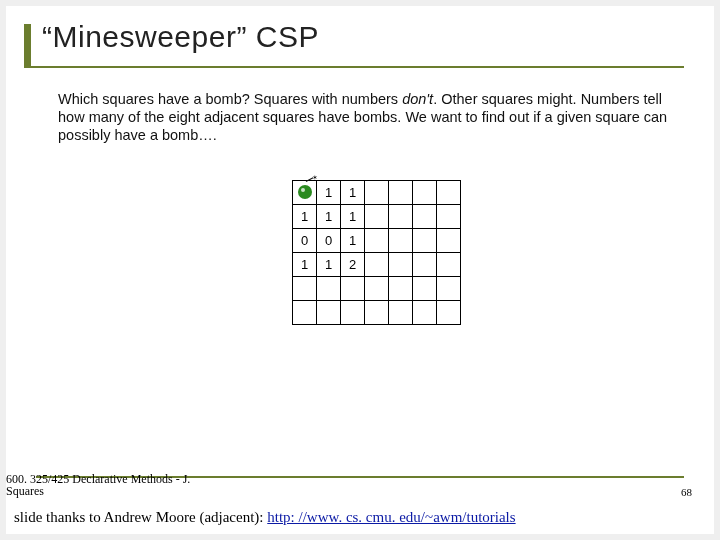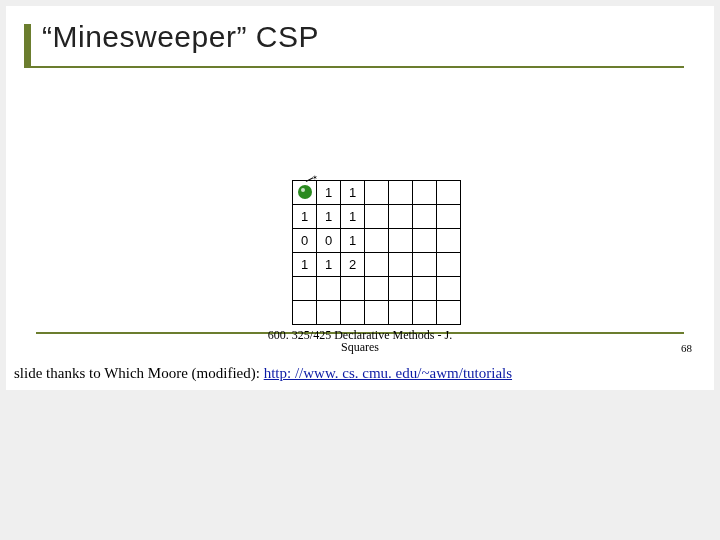--- a/index.html
+++ b/index.html
@@ -7,21 +7,21 @@
       width: 720px;
       height: 540px;
       background: #efefef;
       font-family: "Times New Roman", Times, serif;
       position: relative;
       overflow: hidden;
     }
     .slide {
       position: absolute;
       left: 6px; top: 6px;
-      width: 708px; height: 384px;
+      width: 708px; height: 528px;
       background: #ffffff;
     }
     .title-wrap {
       position: absolute;
       left: 18px; top: 14px;
       width: 660px;
     }
     .title-accent {
       position: absolute;
       left: 0; top: 4px;
@@ -113,21 +113,21 @@
       position: absolute;
       left: 30px; right: 30px;
       bottom: 56px;
       border-top: 2px solid #6b7d2e;
     }
 
     .course-line {
       position: absolute;
       left: 0; width: 100%;
       bottom: 36px;
-      text-align: center;
+      text-align: left;
       font-size: 12px;
       line-height: 1.05;
       color: #000;
     }
     .page-num {
       position: absolute;
       right: 22px; bottom: 36px;
       font-size: 11px;
     }
     .credit-line {
@@ -147,20 +147,23 @@
 <body>
 
 <div class="slide">
 
   <div class="title-wrap">
     <div class="title-accent"></div>
     <div class="title-rule"></div>
     <div class="title">“Minesweeper” CSP</div>
   </div>
 
+  <div class="body-text">
+    <span>Which squares have a bomb?  Squares with numbers </span><i>don't</i><span>.  Other squares might.  Numbers tell how many of the eight adjacent squares have bombs.  We want to find out if a given square can possibly have a bomb….</span>
+  </div>
 
   <table class="grid">
     <tbody id="grid-body">
         <tr>
           <td class="bomb-cell">
             <div class="bomb"></div>
             <div class="fuse"></div>
             <div class="fuse-sparks">✶</div>
           </td>
           <td>1</td>
@@ -221,16 +224,16 @@
   <div class="bottom-rule"></div>
 
   <div class="course-line">
     <span>600. 325/425 Declarative Methods - J.</span><br>
     <span>Squares</span>
   </div>
 
   <div class="page-num">68</div>
 
   <div class="credit-line">
-    <span>slide thanks to Which Moore (modified): </span><a href="#">http: //www. cs. cmu. edu/~awm/tutorials</a>
+    <span>slide thanks to Andrew Moore (adjacent): </span><a href="#">http: //www. cs. cmu. edu/~awm/tutorials</a>
   </div>
 
 </div>
 
 </body></html>

